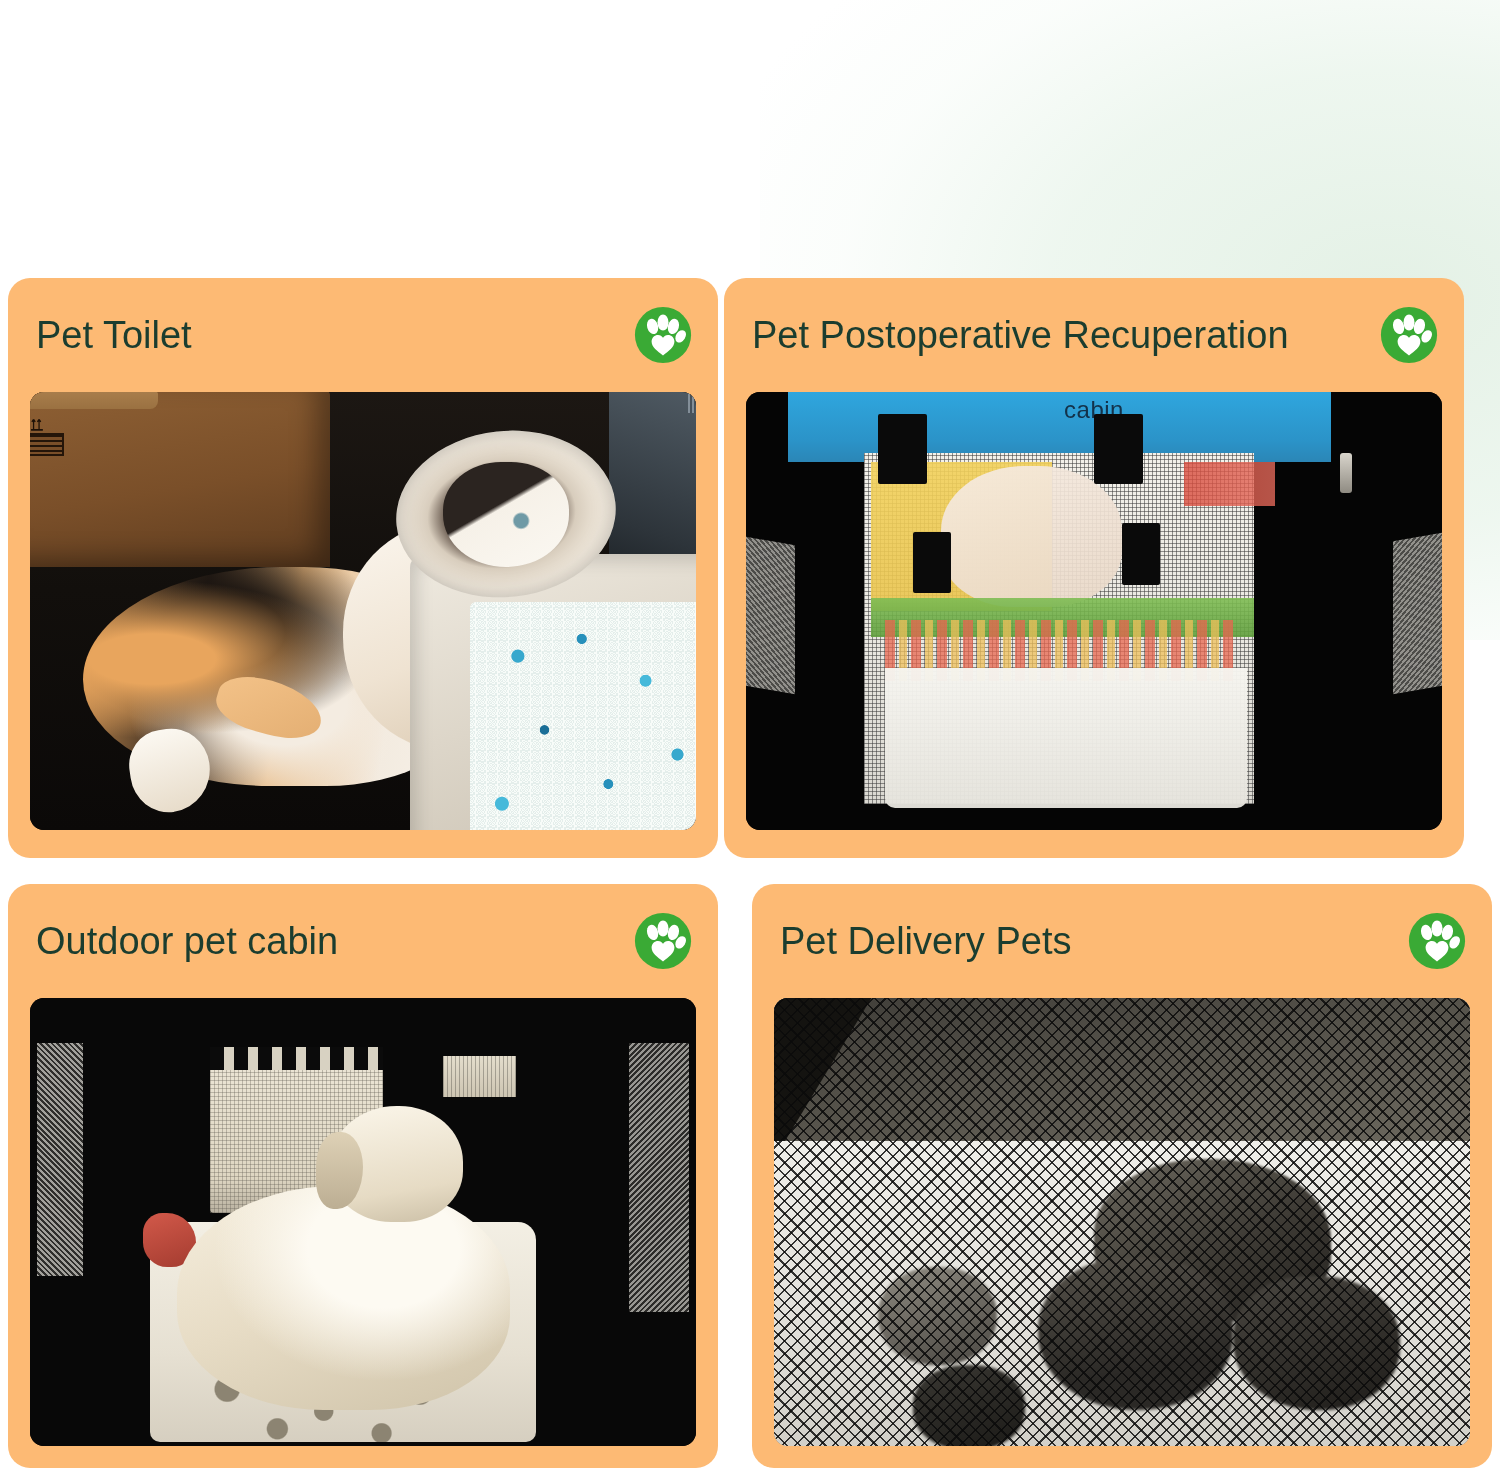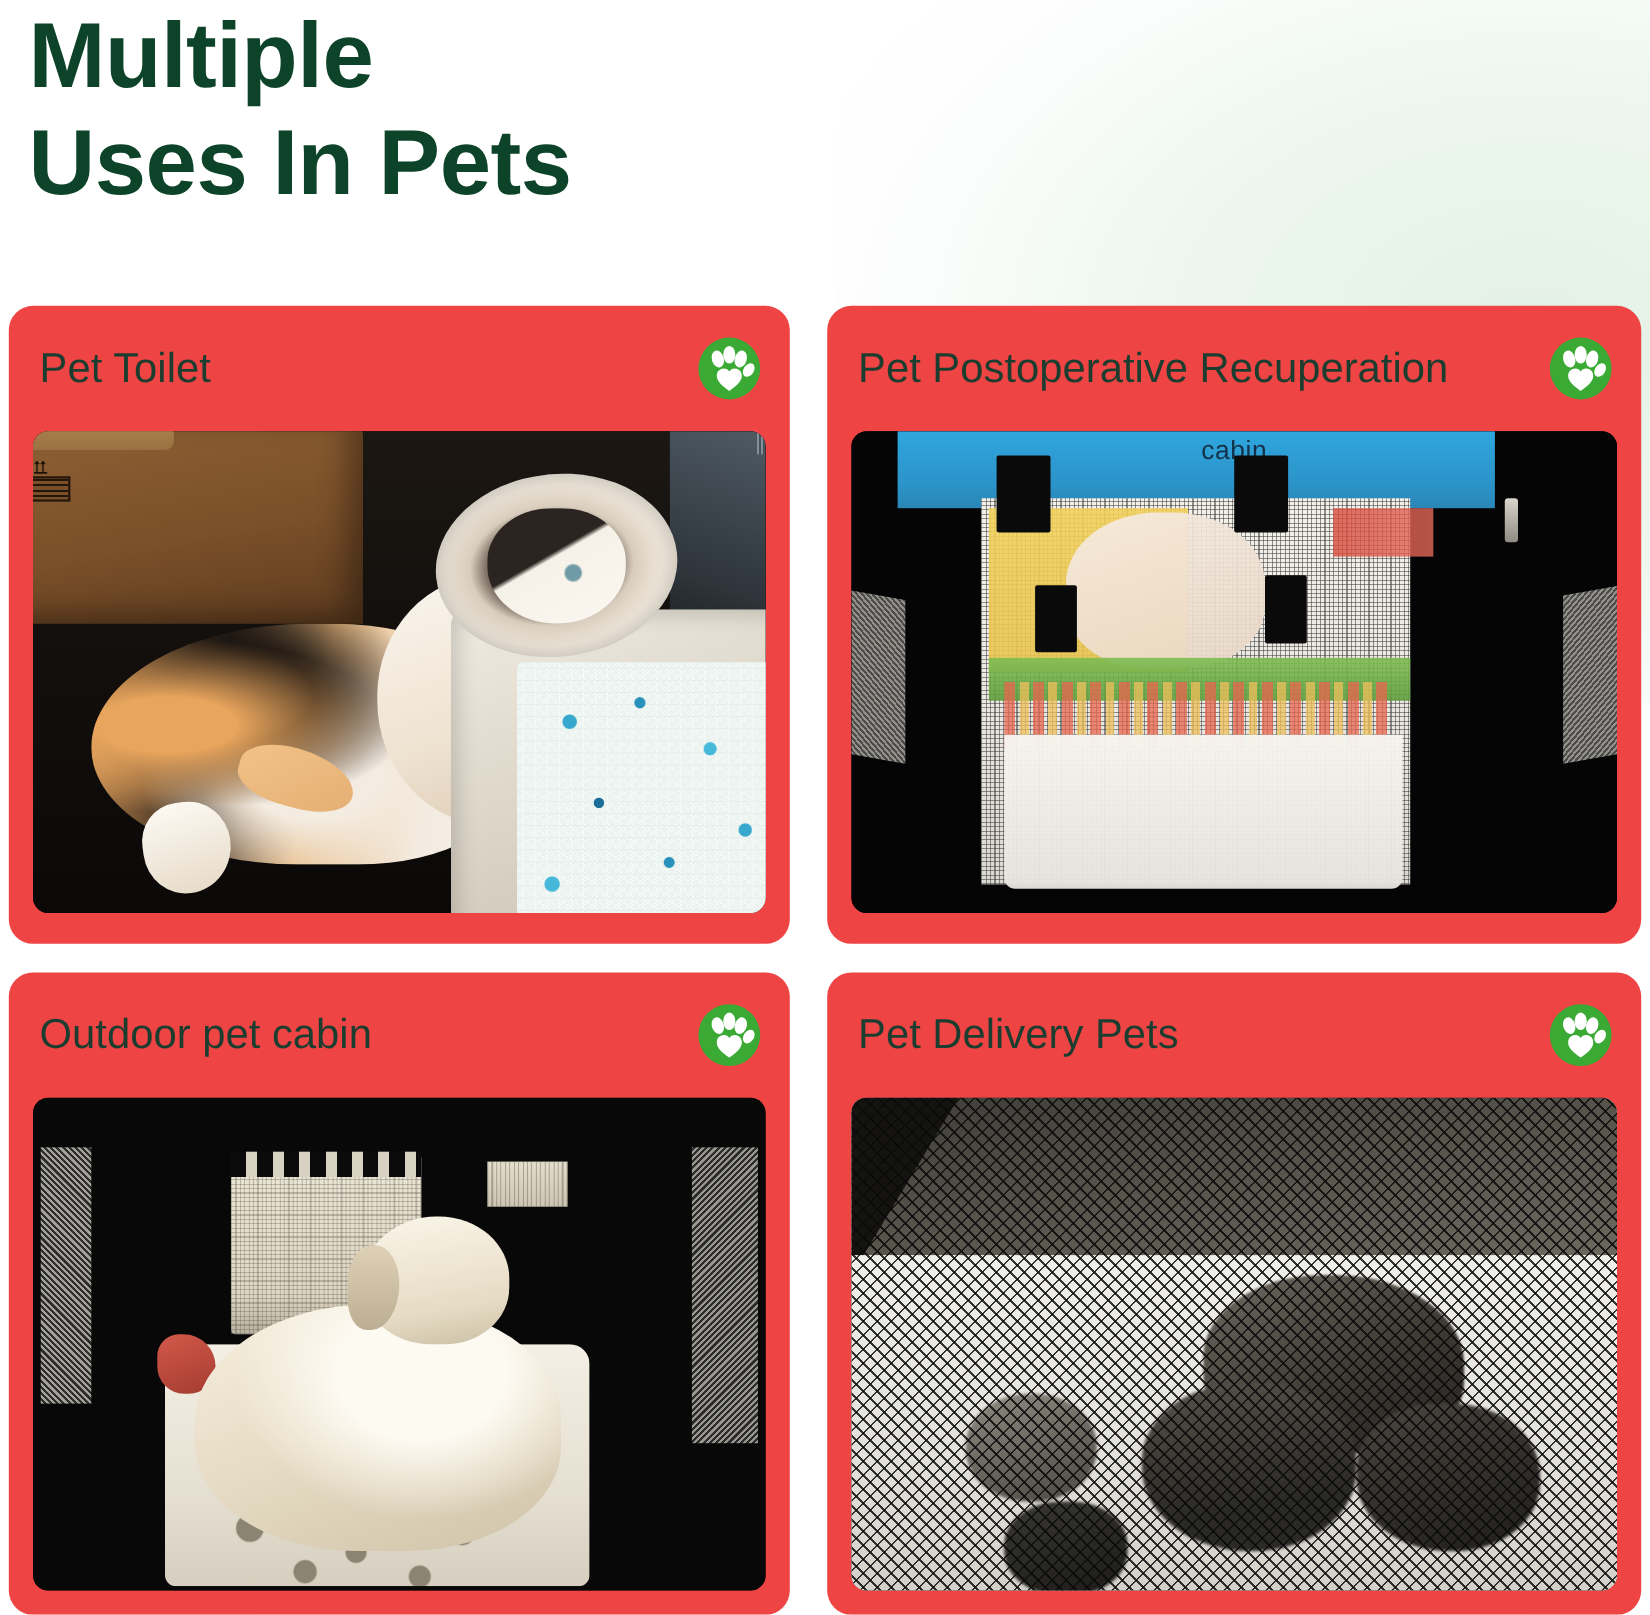--- a/index.html
+++ b/index.html
@@ -49,26 +49,26 @@
     font-size: 84px;
     font-weight: bold;
     line-height: 1.16;
     letter-spacing: -0.5px;
     white-space: pre-line;
   }
 
   
   .card {
     position: absolute;
-    background: #ef4444;
+    background: #fdba74;
     border-radius: 22px;
     overflow: hidden;
   }
   .card.c0 { left: 8px;   top: 278px;  width: 710px; height: 580px; }
-  .card.c1 { left: 752px; top: 278px;  width: 740px; height: 580px; }
+  .card.c1 { left: 724px; top: 278px;  width: 740px; height: 580px; }
   .card.c2 { left: 8px;   top: 884px;  width: 710px; height: 584px; }
   .card.c3 { left: 752px; top: 884px;  width: 740px; height: 584px; }
 
   .card-head {
     position: absolute;
     left: 0; top: 0;
     width: 100%;
     height: 114px;
     display: flex;
     align-items: center;
@@ -394,22 +394,20 @@
       repeating-linear-gradient(-45deg, rgba(10,10,10,.82) 0 1.6px, rgba(255,255,255,0) 1.6px 9px);
   }
 </style>
 </head>
 <body>
 
 <div id="glow"></div>
 
 <div id="page">
 
-  <h1 id="title">Multiple
-Uses In Pets</h1>
 
   <div class="card c0">
     <div class="card-head">
       <span class="card-title">Pet Toilet</span>
       <span class="head-spacer"></span>
       <svg class="paw-icon" viewBox="0 0 64 64">
         <circle cx="32" cy="32" r="31" fill="#3aaa35"></circle>
         <ellipse cx="20.5" cy="22.5" rx="6" ry="8.6" fill="#ffffff" transform="rotate(-16 20.5 22.5)"></ellipse>
         <ellipse cx="32" cy="18.2" rx="6.1" ry="8.8" fill="#ffffff"></ellipse>
         <ellipse cx="43.5" cy="22.5" rx="6" ry="8.6" fill="#ffffff" transform="rotate(16 43.5 22.5)"></ellipse>

